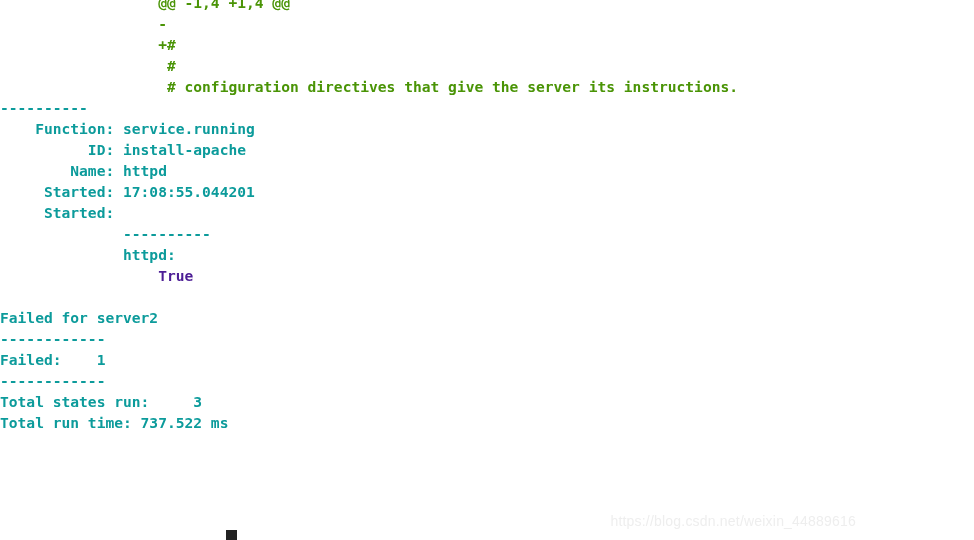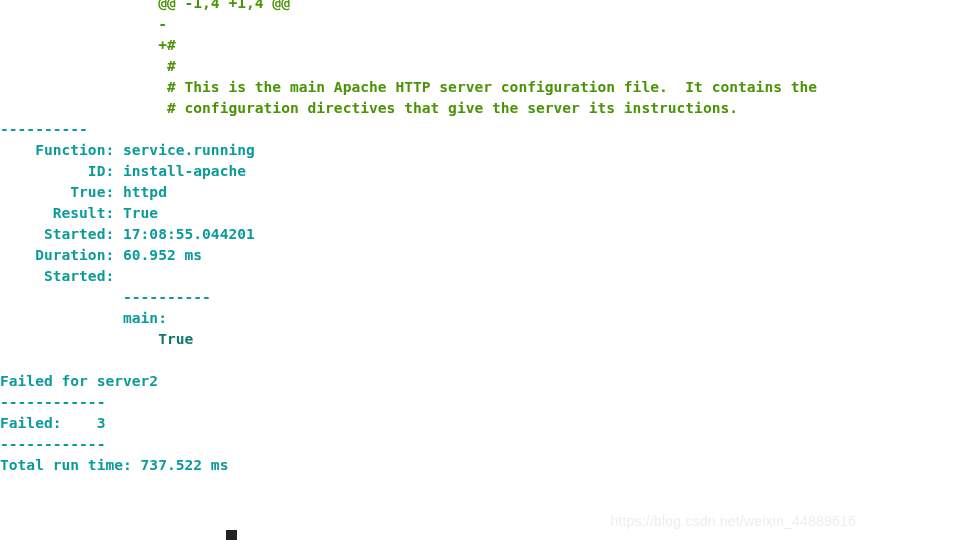--- a/index.html
+++ b/index.html
@@ -35,21 +35,21 @@
   }
   
   #scroll {
     position: absolute;
     left: 0;
     top: -8px;
     width: 974px;
   }
   .teal   { color: #0c9b9b; }
   .green  { color: #4a9406; }
-  .yellow { color: #0f766e; }
+  .yellow { color: #4c1d95; }
 
   #cursor {
     position: absolute;
     left: 226px;
     top: 530px;
     width: 11px;
     height: 10px;
     background: #222222;
   }
   #watermark {
@@ -67,38 +67,36 @@
 </head>
 <body>
 
 <div id="terminal">
 
   <div id="scroll">
       <div class="line green">                  @@ -1,4 +1,4 @@</div>
       <div class="line green">                  -</div>
       <div class="line green">                  +#</div>
       <div class="line green">                   #</div>
-      <div class="line green">                   # This is the main Apache HTTP server configuration file.  It contains the</div>
       <div class="line green">                   # configuration directives that give the server its instructions.</div>
       <div class="line teal">----------</div>
       <div class="line teal">    Function: service.running</div>
       <div class="line teal">          ID: install-apache</div>
-      <div class="line teal">        True: httpd</div>
-      <div class="line teal">      Result: True</div>
+      <div class="line teal">        Name: httpd</div>
       <div class="line teal">     Started: 17:08:55.044201</div>
-      <div class="line teal">    Duration: 60.952 ms</div>
       <div class="line teal">     Started:   </div>
       <div class="line teal">              ----------</div>
-      <div class="line teal">              main:</div>
+      <div class="line teal">              httpd:</div>
       <div class="line yellow">                  True</div>
       <div class="line teal"></div>
       <div class="line teal">Failed for server2</div>
       <div class="line teal">------------</div>
-      <div class="line teal">Failed:    3</div>
+      <div class="line teal">Failed:    1</div>
       <div class="line teal">------------</div>
+      <div class="line teal">Total states run:     3</div>
       <div class="line teal">Total run time: 737.522 ms</div>
     </div>
 
   <div id="cursor"></div>
 
   <div id="watermark">https://blog.csdn.net/weixin_44889616</div>
 
 </div>
 
 </body></html>

